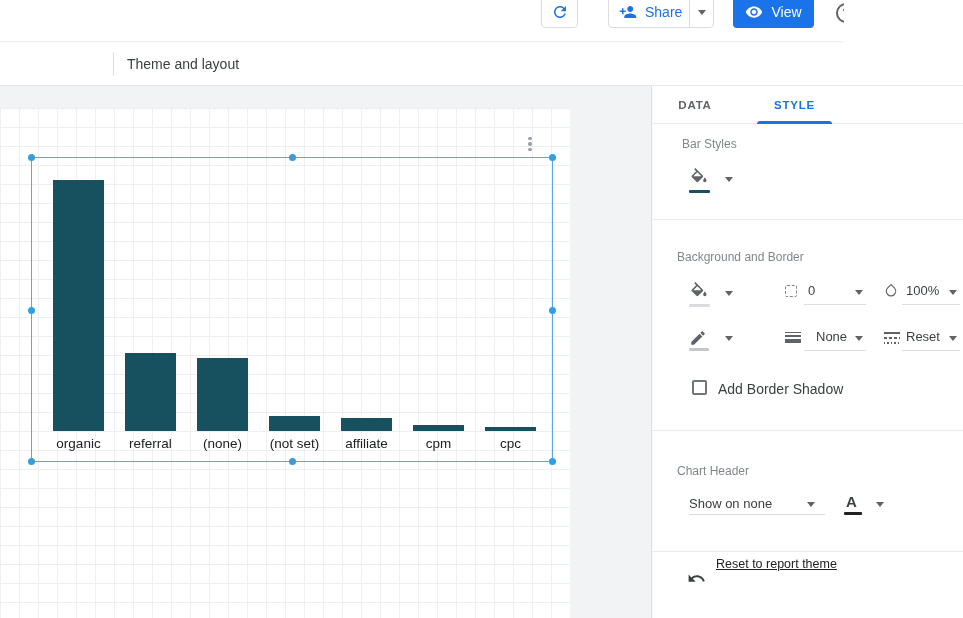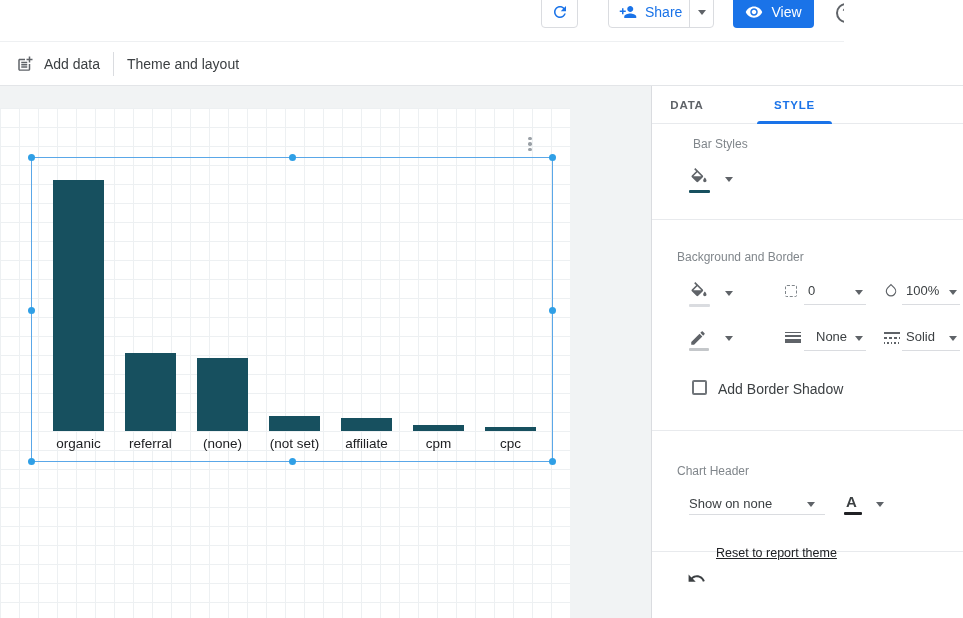--- a/index.html
+++ b/index.html
@@ -46,21 +46,21 @@
 
   .bar-chart { position:absolute; left:21px; top:0; height:294px; display:flex; align-items:flex-end; gap:21px; }
   .bar-group { display:flex; flex-direction:column; align-items:center; width:51px; }
   .bar { width:51px; }
   .bar-label { font-size:13.5px; color:#202124; margin-top:5px; line-height:16px; white-space:nowrap; }
 
   
   .panel { position:absolute; left:651px; top:86px; width:312px; height:532px; background:#fff; border-left:1px solid #dadce0; }
   .tabs { position:absolute; left:0; top:0; width:312px; height:38px; border-bottom:1px solid #e8eaed; }
   .tab { position:absolute; top:0; height:38px; line-height:38px; text-align:center; font-size:11.5px; font-weight:bold; letter-spacing:0.8px; cursor:pointer; }
-  .tab-data { left:0; width:70px; color:#5f6368; }
+  .tab-data { left:8px; width:70px; color:#5f6368; }
   .tab-style { left:105px; width:75px; color:#1a73e8; }
   .tab-underline { position:absolute; left:105px; top:35px; width:75px; height:3px; background:#1a73e8; border-radius:3px 3px 0 0; }
 
   .p-divider { position:absolute; left:0; width:312px; height:1px; background:#e8eaed; }
   .sec-title { position:absolute; font-size:12px; color:#80868b; }
   .ctl-text { position:absolute; font-size:13px; color:#3c4043; cursor:pointer; }
   .p-caret { position:absolute; cursor:pointer; }
   .f-underline { position:absolute; height:1px; background:#dadce0; }
   .color-bar { position:absolute; height:3px; border-radius:1px; }
   .icon-btn { position:absolute; cursor:pointer; display:flex; }
@@ -114,28 +114,20 @@
     <span></span>
       <span></span>
       <span></span>
       <span></span>
   </div>
 
   <div class="avatar"></div>
 </div>
 
 <div class="toolbar">
-  <div class="tool-item add-data">
-    <span style="display:flex;">
-      <svg width="18" height="18" viewBox="0 0 24 24" fill="#5f6368">
-          <path d="M17 19.22H5V7h7V5H5c-1.1 0-2 .9-2 2v12c0 1.1.9 2 2 2h12c1.1 0 2-.9 2-2v-7h-2v7.22zM19 2h-2v3h-3v2h3v3h2V7h3V5h-3zM7 9h8v2H7zM7 12v2h8v-2zM7 15v2h8v-2z"></path>
-        </svg>
-    </span>
-    <span>Add data</span>
-  </div>
   <span class="tool-sep"></span>
   <div class="tool-item theme-layout">
     <span>Theme and layout</span>
   </div>
 </div>
 
 <div class="workspace"></div>
 
 <div class="canvas">
   <div class="chart-menu">
@@ -187,21 +179,21 @@
   </div>
 </div>
 
 <div class="panel">
   <div class="tabs">
     <div class="tab tab-data">DATA</div>
     <div class="tab tab-style">STYLE</div>
     <div class="tab-underline"></div>
   </div>
 
-  <div class="sec-title" style="left:41px; top:51px;">Bar Styles</div>
+  <div class="sec-title" style="left:30px; top:51px;">Bar Styles</div>
   <div class="icon-btn" style="left:37px; top:82px;">
     <span style="display:flex;">
       <svg width="20" height="20" viewBox="0 0 24 24" fill="#5f6368">
           <path d="M16.56 8.94L7.62 0 6.21 1.41l2.38 2.38-5.15 5.15c-.59.59-.59 1.54 0 2.12l5.5 5.5c.29.3.68.44 1.06.44s.77-.15 1.06-.44l5.5-5.5c.59-.58.59-1.53 0-2.12zM5.21 10L10 5.21 14.79 10H5.21zM19 11.5s-2 2.17-2 3.5c0 1.1.9 2 2 2s2-.9 2-2c0-1.33-2-3.5-2-3.5z"></path>
         </svg>
     </span>
   </div>
   <span class="color-bar" style="left:37px; top:104px; width:21px; background:#17505f;"></span>
   <span class="caret p-caret" style="left:73px; top:91px;"></span>
 
@@ -250,21 +242,21 @@
   </span>
   <span class="ctl-text" style="left:164px; top:243px;">None</span>
   <span class="caret p-caret" style="left:203px; top:250px;"></span>
   <span class="f-underline" style="left:152px; top:264px; width:62px;"></span>
 
   <span class="ls-icon" style="left:232px; top:246px;">
     <i style="background:#5f6368;"></i>
     <i style="background:repeating-linear-gradient(90deg,#5f6368 0 3px,transparent 3px 5px);"></i>
     <i style="background:repeating-linear-gradient(90deg,#5f6368 0 1.5px,transparent 1.5px 3.5px);"></i>
   </span>
-  <span class="ctl-text" style="left:254px; top:243px;">Solid</span>
+  <span class="ctl-text" style="left:254px; top:243px;">Reset</span>
   <span class="caret p-caret" style="left:297px; top:250px;"></span>
   <span class="f-underline" style="left:250px; top:264px; width:58px;"></span>
 
   <span class="checkbox" style="left:40px; top:294px;"></span>
   <span class="chk-label" style="left:66px; top:295px;">Add Border Shadow</span>
 
   <div class="p-divider" style="top:344px;"></div>
 
   <div class="sec-title" style="left:25px; top:378px;">Chart Header</div>
   <span class="ctl-text" style="left:37px; top:410px;">Show on none</span>
@@ -277,14 +269,14 @@
 
   <div class="p-divider" style="top:465px;"></div>
 
   <span class="icon-btn" style="left:35px; top:483px;">
     <span style="display:flex;">
       <svg width="19" height="19" viewBox="0 0 24 24" fill="#3c4043">
           <path d="M12.5 8c-2.65 0-5.05.99-6.9 2.6L2 7v9h9l-3.62-3.62c1.39-1.16 3.16-1.88 5.12-1.88 3.54 0 6.55 2.31 7.6 5.5l2.37-.78C21.08 11.03 17.15 8 12.5 8z"></path>
         </svg>
     </span>
   </span>
-  <span class="reset-link" style="left:64px; top:460px;">Reset to report theme</span>
+  <span class="reset-link" style="left:64px; top:471px;">Reset to report theme</span>
 </div>
 
 </body></html>

